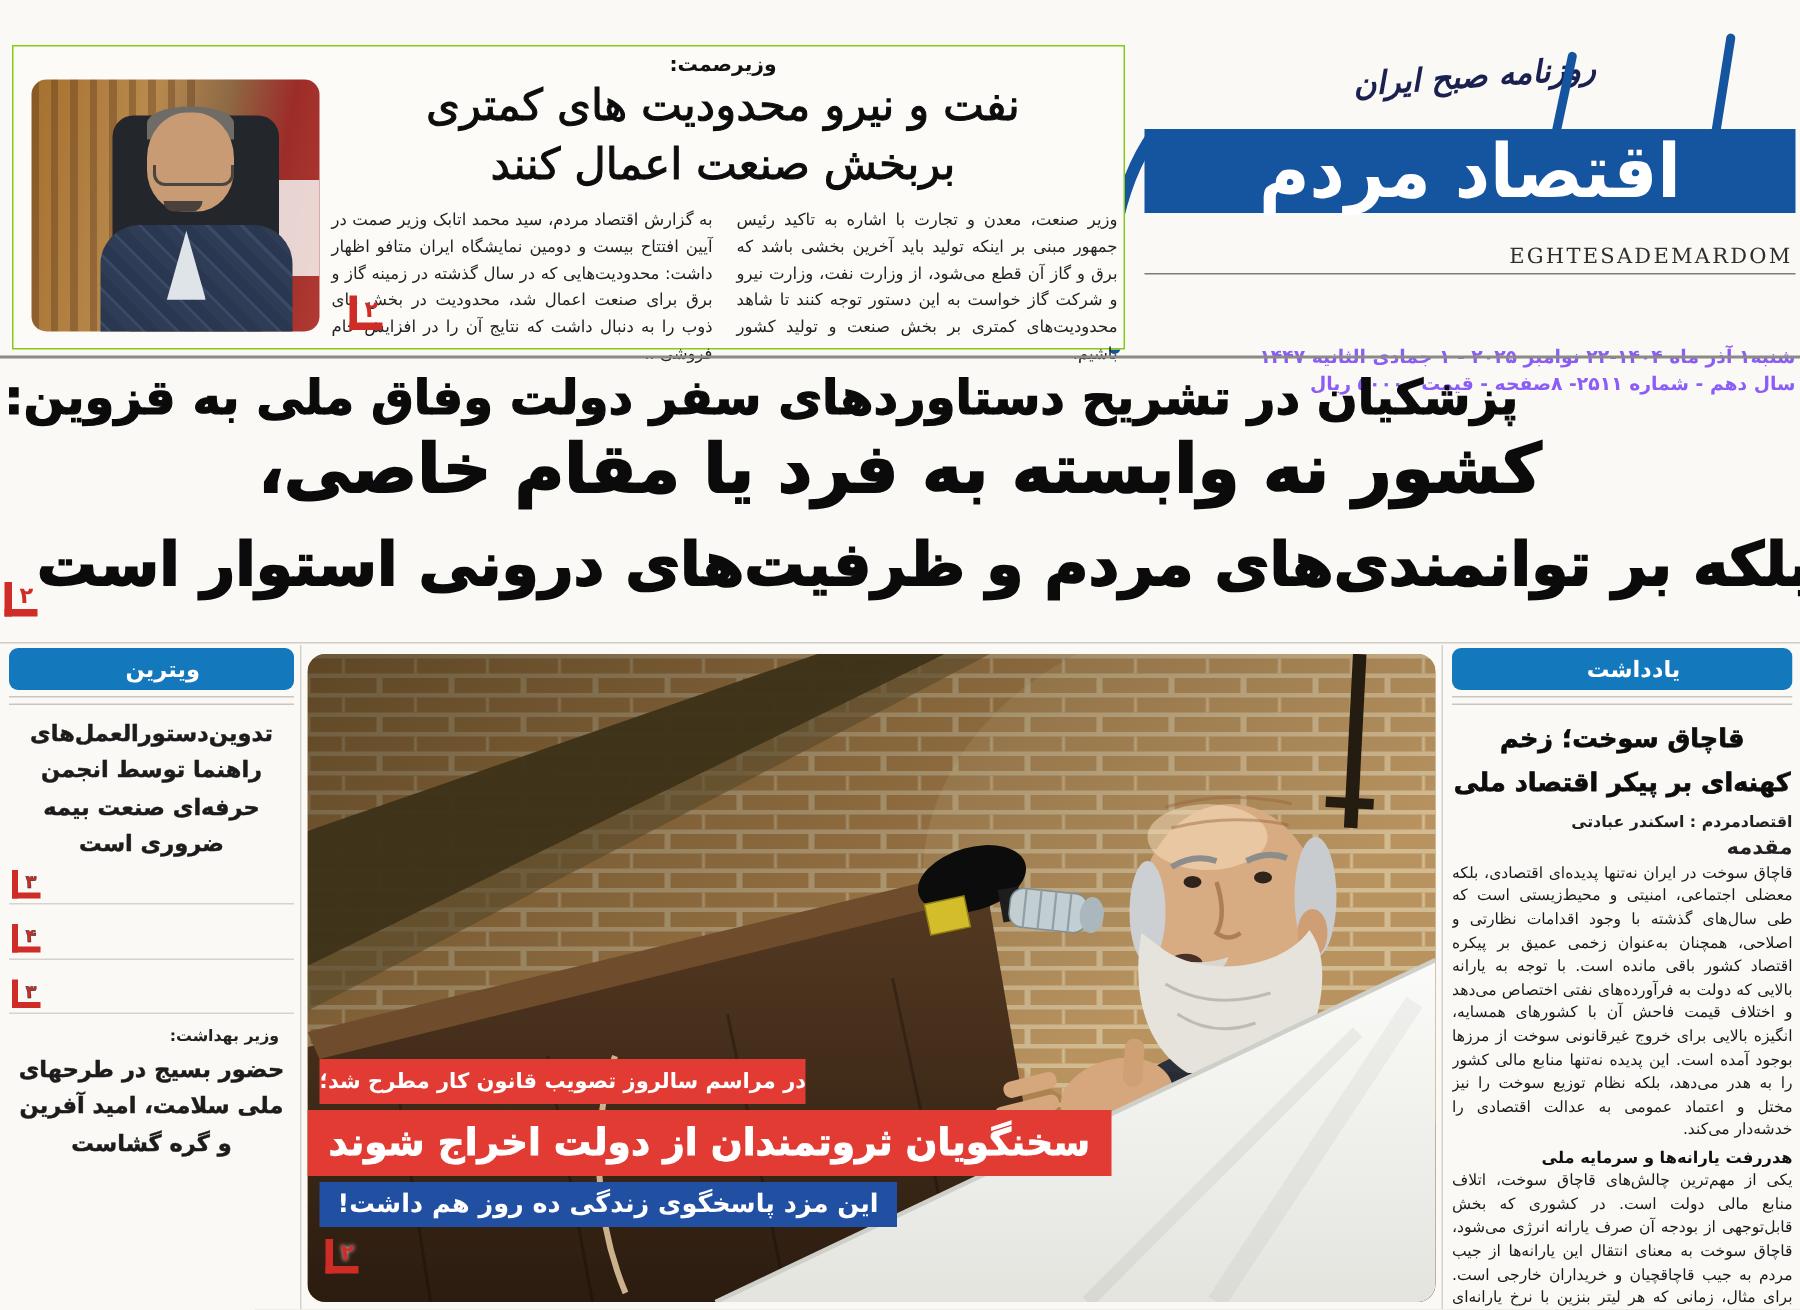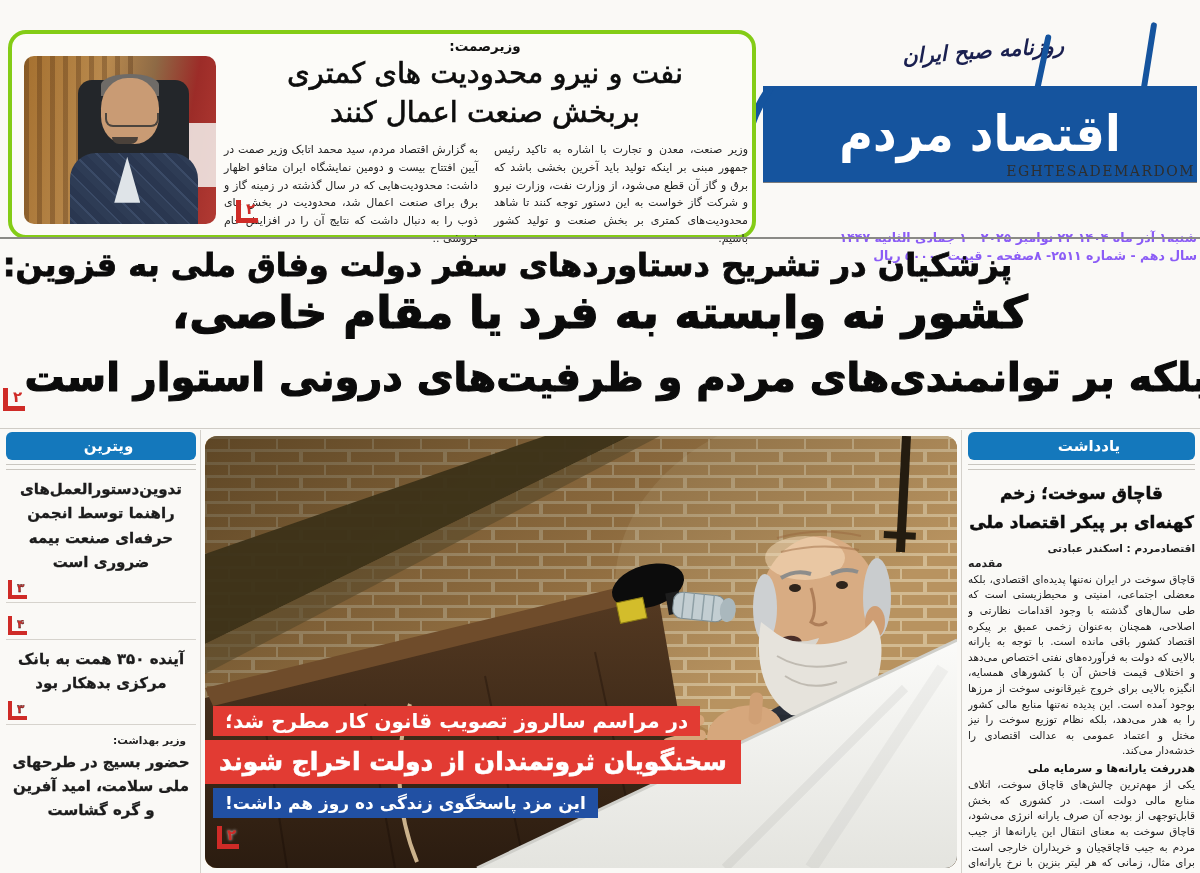--- a/index.html
+++ b/index.html
@@ -3,30 +3,30 @@
 <meta charset="utf-8">
 <style>
   html,body{margin:0;padding:0;background:#e7e5e0;}
   .page{position:relative;width:1200px;height:873px;background:#faf9f6;overflow:hidden;
         font-family:"DejaVu Sans",sans-serif;}
   .abs{position:absolute;}
   .rtl{direction:rtl;unicode-bidi:plaintext;}
   
   .tagline{left:878px;top:38px;width:210px;text-align:center;font-family:"DejaVu Serif",serif;
            font-style:italic;font-weight:bold;font-size:21px;color:#1a2050;transform:rotate(-4deg);}
-  .logo-block{left:763px;top:86px;width:434px;height:96px;background:#15549e;display:flex;
+  .logo-block{left:763px;top:86px;width:434px;height:56px;background:#15549e;display:flex;
               align-items:center;justify-content:center;}
   .logo-text{color:#fff;font-weight:bold;font-size:46px;line-height:1;transform:scaleY(1.08);}
   .logo-latin{left:763px;top:163px;width:432px;text-align:right;font-family:"DejaVu Serif",serif;
               font-size:14px;letter-spacing:1.5px;color:#2e2e2e;}
   .mast-rule{left:763px;top:182px;width:434px;height:1px;background:#7c7c7c;}
   .dateline{left:700px;width:497px;text-align:right;font-size:12.5px;font-weight:bold;color:#8b5cf6;margin-top:44px;}
   .flourish{width:6px;background:#15549e;border-radius:3px;}
   
-  .top-box{left:8px;top:30px;width:740px;height:201px;border:4px solid #84cc16;border-radius:18px;
+  .top-box{left:8px;top:30px;width:740px;height:201px;border:1px solid #84cc16;border-radius:0;
            background:#fcfbf8;}
   .min-photo{left:12px;top:22px;width:192px;height:168px;border-radius:10px;overflow:hidden;
              background:linear-gradient(100deg,#a5702f 0%,#b98a4e 38%,#8e6a45 60%,#9c2c28 80%,#b23a33 100%);}
   .blinds{left:0;top:0;width:60%;height:100%;
           background:repeating-linear-gradient(90deg,rgba(60,30,10,.28) 0 5px,rgba(255,255,255,0) 5px 13px);}
   .flag-white{right:0;top:40%;width:26%;height:38%;background:rgba(245,242,238,.85);border-radius:40% 0 0 50%;}
   .chair{left:28%;top:14%;width:58%;height:86%;background:#23262a;border-radius:14px;}
   .man-head{left:40%;top:13%;width:58px;height:66px;background:#c99b74;border-radius:46% 46% 42% 42%;}
   .man-hair{left:40%;top:11%;width:58px;height:22px;background:#6f6b67;border-radius:50% 50% 0 0;}
   .glasses{left:42%;top:34%;width:50px;height:12px;border-bottom:2px solid #4c453e;
@@ -65,27 +65,27 @@
           font-size:15px;font-weight:bold;color:#1c1c1c;line-height:1.62;-webkit-text-stroke:.3px #1c1c1c;}
   .v-item:last-child{border-bottom:none;position:relative;}
   .v-kicker{font-size:10.5px;text-align:right;padding-right:8px;margin-bottom:1px;
             -webkit-text-stroke:0;font-weight:bold;color:#222;}
   .v-mark{text-align:left;margin-top:1px;direction:ltr;}
   
   .note{left:968px;top:432px;width:227px;height:441px;overflow:hidden;}
   .n-title{direction:rtl;text-align:center;font-size:17px;font-weight:bold;line-height:1.7;
            margin-top:9px;color:#0d0d0d;-webkit-text-stroke:.5px #0d0d0d;}
   .n-byline{direction:rtl;text-align:right;font-size:10.5px;font-weight:bold;margin-top:5px;color:#222;}
-  .n-label{direction:rtl;text-align:left;font-size:11px;font-weight:bold;margin-top:3px;color:#222;}
+  .n-label{direction:rtl;text-align:right;font-size:14px;font-weight:bold;margin-top:3px;color:#222;}
   .n-body{direction:rtl;text-align:justify;font-size:10.4px;line-height:1.5;color:#1a1a1a;margin-top:2px;}
   .n-subhead{direction:rtl;text-align:right;font-size:10.8px;font-weight:bold;margin-top:3px;color:#111;}
   
   .photo{left:205px;top:436px;width:752px;height:432px;border-radius:12px;overflow:hidden;background:#a9824e;}
   .cap{position:absolute;color:#fff;font-weight:bold;direction:rtl;white-space:nowrap;}
-  .cap-kicker{left:8px;top:270px;background:#e23b33;font-size:20px;height:30px;line-height:30px;padding:0 12px;}
+  .cap-kicker{left:8px;top:270px;background:#e23b33;font-size:14px;height:30px;line-height:30px;padding:0 0;}
   .cap-main{left:0;top:304px;background:#e23b33;font-size:25px;height:44px;line-height:44px;padding:0 14px;
             -webkit-text-stroke:.6px #fff;}
   .cap-sub{left:8px;top:352px;background:#2150a3;font-size:17px;height:30px;line-height:30px;padding:0 12px;}
   .ph-mark{left:12px;top:390px;text-shadow:0 0 3px rgba(255,255,255,.8);}
   .ph-credit{left:12px;top:436px;background:#fde047;border:1px solid #a09c96;color:#a03330;
              font-size:9.5px;font-weight:bold;padding:2px 26px;direction:rtl;}
 </style>
 </head>
 <body>
 
@@ -145,21 +145,20 @@
     <div class="hair"></div>
 
     <div class="v-item">
       <span>تدوین‌دستورالعمل‌های راهنما توسط انجمن حرفه‌ای صنعت بیمه ضروری است</span>
       <div class="v-mark"><span class="pmark sm">۳</span></div>
     </div>
     <div class="v-item">
       <div class="v-mark"><span class="pmark sm">۴</span></div>
     </div>
     <div class="v-item">
-      <span>آینده ۳۵۰ همت به بانک مرکزی بدهکار بود</span>
       <div class="v-mark"><span class="pmark sm">۳</span></div>
     </div>
     <div class="v-item">
       <div class="v-kicker">وزیر بهداشت:</div>
       <span>حضور بسیج در طرحهای ملی سلامت، امید آفرین و گره گشاست</span>
       <div class="v-mark"></div>
     </div>
 
   </div>
 

